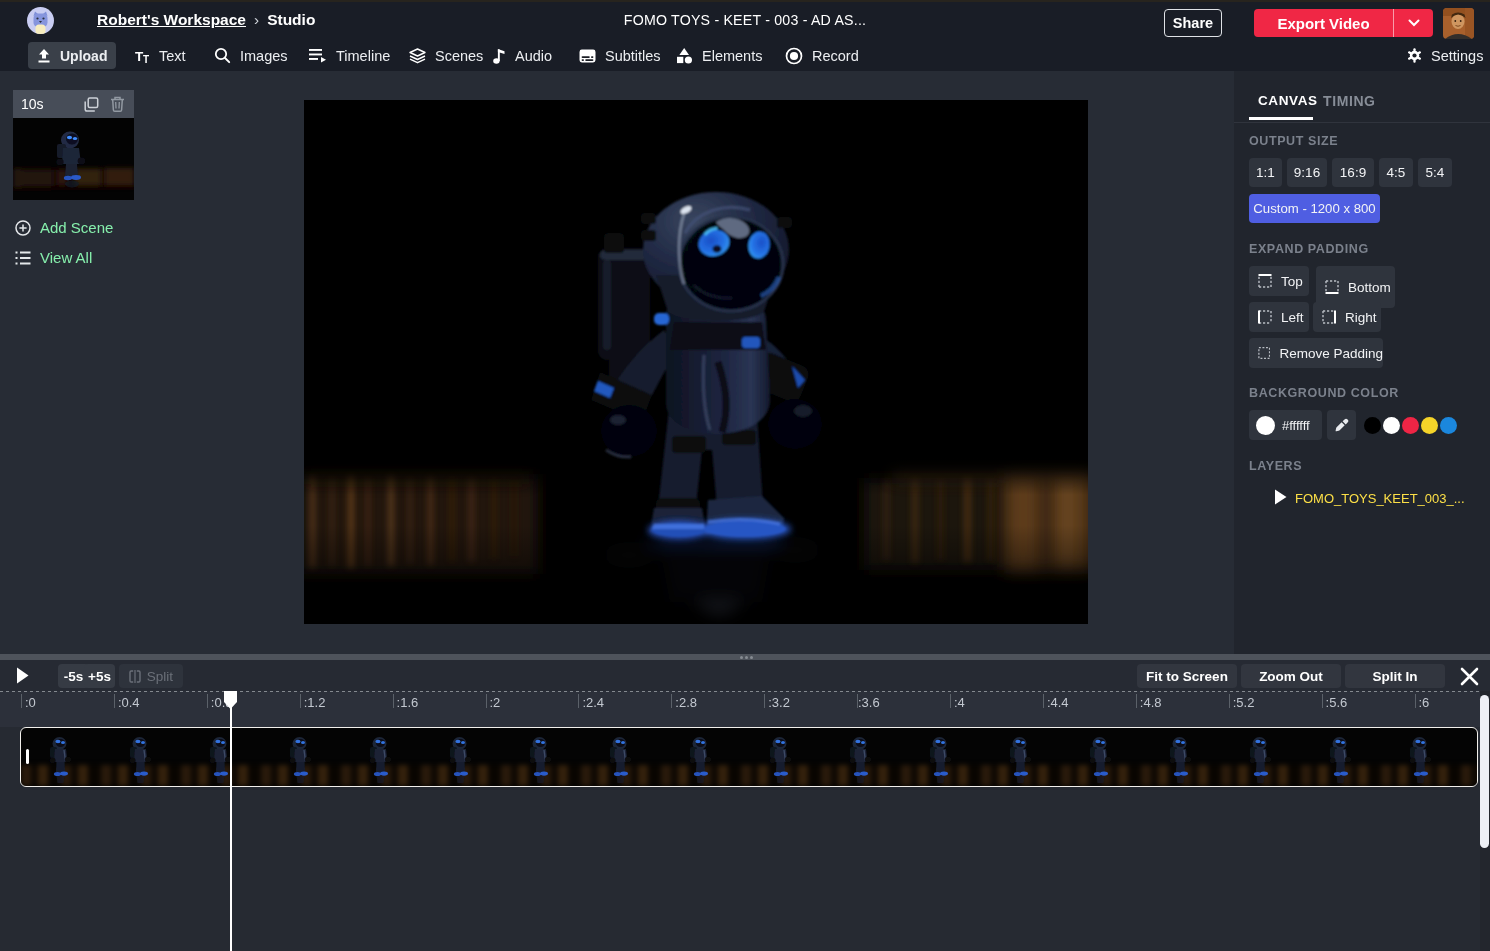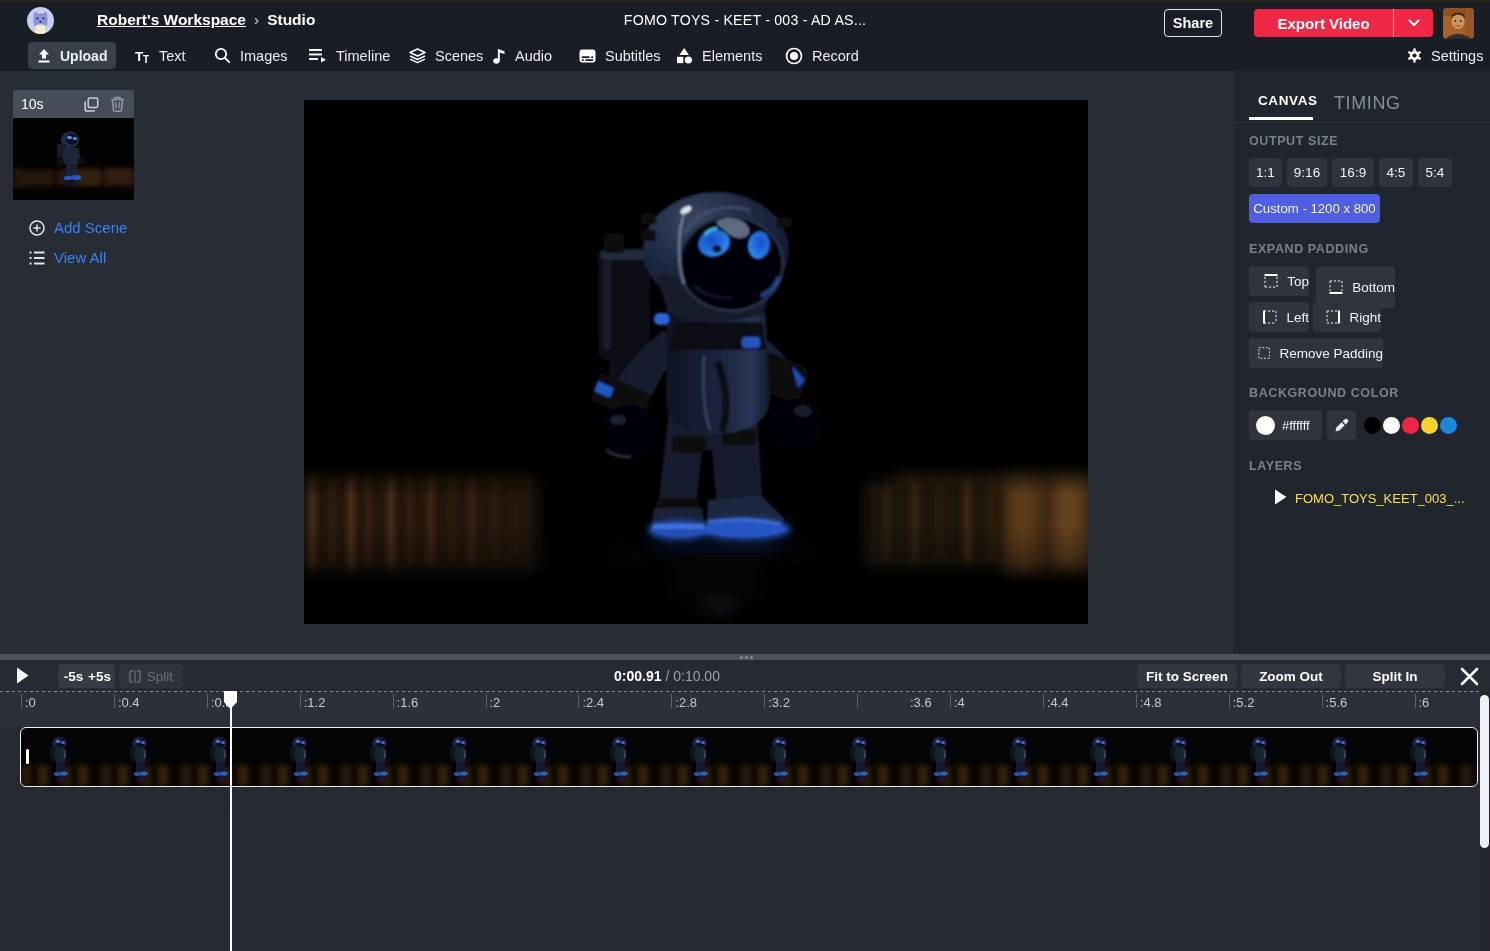--- a/index.html
+++ b/index.html
@@ -22,28 +22,28 @@
 
   
   .titem { position:absolute; top:2px; height:27px; display:flex; align-items:center; color:#eceef1; font-size:14.5px; font-weight:400; }
   .titem svg { margin-right:9px; }
   .titem.active { background:#3a4049; border-radius:4px; padding:0 9px; font-weight:700; font-size:14px; }
 
   
   #scene { position:absolute; left:13px; top:90px; width:121px; }
   #scene .hdr { height:28px; background:#474d58; display:flex; align-items:center; color:#fff; font-size:14px; padding:0 8px; position:relative; }
   #scene .thumbimg { width:121px; height:82px; background:#000; position:relative; overflow:hidden; }
-  .railrow { position:absolute; left:29px; color:#3b82f6; font-size:15px; font-weight:400; display:flex; align-items:center; }
+  .railrow { position:absolute; left:15px; color:#86efac; font-size:15px; font-weight:400; display:flex; align-items:center; }
   .railrow svg { margin-right:9px; }
 
   
   #rpanel { position:absolute; left:1234px; top:71px; width:256px; height:584px; background:#21252d; }
   .rp-label { position:absolute; left:15px; color:#7b818c; font-size:12.5px; font-weight:700; letter-spacing:.6px; }
   .rbtn { position:absolute; background:#2f343d; border-radius:4px; color:#f2f3f5; font-size:13.5px; display:flex; align-items:center; justify-content:center; }
-  .padbtn { position:absolute; background:#2f343d; border-radius:4px; color:#f2f3f5; font-size:13.5px; display:flex; align-items:center; padding-left:9px; white-space:nowrap;justify-content:flex-end; }
+  .padbtn { position:absolute; background:#2f343d; border-radius:4px; color:#f2f3f5; font-size:13.5px; display:flex; align-items:center; padding-left:9px; white-space:nowrap; }
   .padbtn .ic { width:14px; height:14px; margin-right:9px; }
 
   
   #divider { position:absolute; left:0; top:654px; width:1490px; height:6px; background:#4e535b; }
   #bottom { position:absolute; left:0; top:660px; width:1490px; height:291px; background:#262a32; }
   #ctrlbar { position:absolute; left:0; top:0; width:1490px; height:31px; background:#262a33; }
   .cbtn { position:absolute; top:4px; height:24px; background:#363b44; border-radius:4px; color:#fff; font-size:13.5px; font-weight:700; display:flex; align-items:center; justify-content:center; }
   #ruler { position:absolute; left:0; top:31px; width:1490px; height:36px; background:#2c303a; }
   #strip { position:absolute; left:20px; top:67px; width:1458px; height:60px; background:#040404; border:1.5px solid #f2f0ec; border-radius:6px; overflow:hidden; }
   #ticks i { position:absolute; top:3px; width:1px; height:14px; background:#5b6169; }
@@ -407,21 +407,21 @@
 
       <rect x="337" y="113" width="15" height="11" rx="3" fill="#070a10"></rect>
       <rect x="337" y="130" width="15" height="11" rx="3" fill="#070a10"></rect>
       <rect x="473" y="117" width="15" height="11" rx="3" fill="#070a10"></rect>
     </g>
   </svg>
   </div>
 
   <div id="rpanel">
     <div class="abs" style="left:24px;top:22px;color:#fff;font-size:13.5px;font-weight:700;letter-spacing:.6px">CANVAS</div>
-    <div class="abs" style="left:100px;top:22px;color:#878d97;font-size:18px;font-weight:400;letter-spacing:.6px">TIMING</div>
+    <div class="abs" style="left:89px;top:22px;color:#878d97;font-size:14px;font-weight:700;letter-spacing:.6px">TIMING</div>
     <div class="abs" style="left:15px;top:46px;width:64px;height:3px;background:#fff"></div>
     <div class="abs" style="left:0;top:51px;width:256px;height:1px;background:#30343d"></div>
 
     <div class="rp-label" style="top:63px">OUTPUT SIZE</div>
     <div class="rbtn" style="left:15px;top:87px;width:33px;height:29px">1:1</div>
     <div class="rbtn" style="left:53px;top:87px;width:40px;height:29px">9:16</div>
     <div class="rbtn" style="left:98px;top:87px;width:42px;height:29px">16:9</div>
     <div class="rbtn" style="left:145px;top:87px;width:34px;height:29px">4:5</div>
     <div class="rbtn" style="left:184px;top:87px;width:34px;height:29px">5:4</div>
     <div class="rbtn" style="left:15px;top:123px;width:131px;height:29px;background:#4f5ee2;font-size:13.2px">Custom - 1200 x 800</div>
@@ -486,21 +486,20 @@
           <path d="M1 0.5 L12.5 8.5 L1 16.5 Z" fill="#fff"></path>
         </svg>
       <div class="cbtn" style="left:58px;width:31px">-5s</div>
       <div class="cbtn" style="left:84px;width:31px">+5s</div>
       <div class="cbtn" style="left:119px;width:64px;background:#2e333c;color:#6b7079;font-weight:400">
         <svg width="12" height="13" viewBox="0 0 12 13" style="margin-right:6px">
             <path d="M4.2 1 H2.2 a1.2 1.2 0 0 0-1.2 1.2 V10.8 a1.2 1.2 0 0 0 1.2 1.2 H4.2 M7.8 1 H9.8 A1.2 1.2 0 0 1 11 2.2 V10.8 A1.2 1.2 0 0 1 9.8 12 H7.8" stroke="#6b7079" stroke-width="1.4" fill="none"></path>
             <path d="M6 0 V13" stroke="#6b7079" stroke-width="1.2"></path>
           </svg>
         Split</div>
-      <div class="abs" style="left:467px;top:0;width:400px;height:31px;display:flex;align-items:center;justify-content:center;font-size:14px;color:#9aa0a8"><span style="color:#fff;font-weight:700">0:00.91</span>&nbsp;/ 0:10.00</div>
       <div class="cbtn" style="left:1137px;width:100px;background:#32363f">Fit to Screen</div>
       <div class="cbtn" style="left:1241px;width:100px;background:#32363f">Zoom Out</div>
       <div class="cbtn" style="left:1345px;width:100px;background:#32363f">Split In</div>
       <svg class="abs" style="left:1459px;top:6px" width="21" height="21" viewBox="0 0 21 21">
           <path d="M3 3 L18 18 M18 3 L3 18" stroke="#fff" stroke-width="2.6" stroke-linecap="round"></path>
         </svg>
     </div>
     <div id="ruler">
       <div class="abs" style="left:0;top:0;width:1490px;height:1px;background:repeating-linear-gradient(90deg,#84898f 0 3px,transparent 3px 6px)"></div>
       <div id="ticks">
@@ -516,21 +515,21 @@
           <b style="left:396.6px">:1.6</b>
         <i style="left:485.5px"></i>
           <b style="left:489.5px">:2</b>
         <i style="left:578.4px"></i>
           <b style="left:582.4px">:2.4</b>
         <i style="left:671.3px"></i>
           <b style="left:675.3px">:2.8</b>
         <i style="left:764.2px"></i>
           <b style="left:768.2px">:3.2</b>
         <i style="left:857.1px"></i>
-          <b style="left:910px">:3.6</b>
+          <b style="left:858px">:3.6</b>
         <i style="left:950px"></i>
           <b style="left:954px">:4</b>
         <i style="left:1042.9px"></i>
           <b style="left:1046.9px">:4.4</b>
         <i style="left:1135.8px"></i>
           <b style="left:1139.8px">:4.8</b>
         <i style="left:1228.7px"></i>
           <b style="left:1232.7px">:5.2</b>
         <i style="left:1321.6px"></i>
           <b style="left:1325.6px">:5.6</b>

